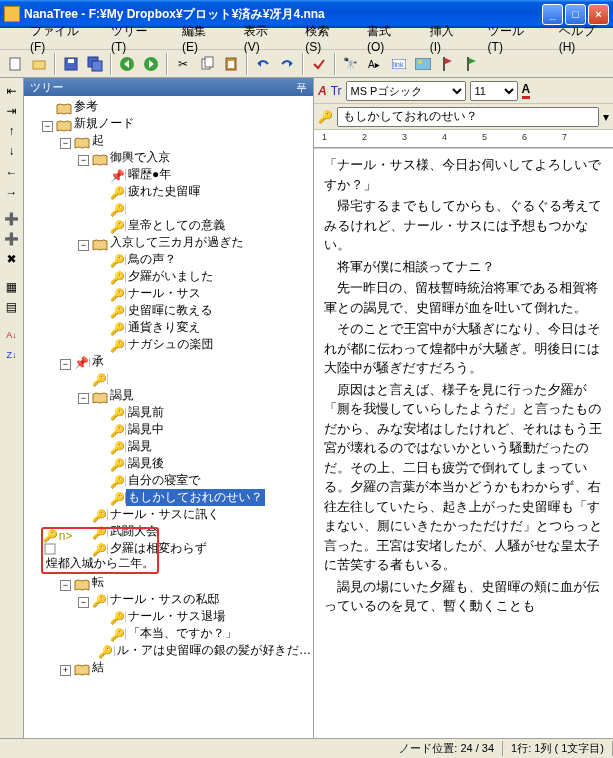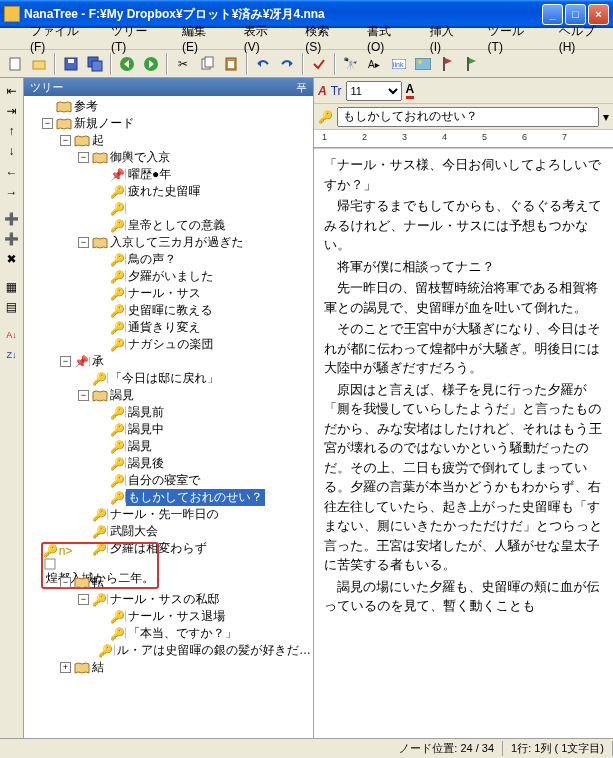--- a/index.html
+++ b/index.html
@@ -29,21 +29,21 @@
 .menubar span { padding:2px 6px; cursor:pointer;margin-left:18px; }
 .toolbar { height:28px; background:#ece9d8; border-bottom:1px solid #a0a0a0; display:flex; align-items:center; padding:0 4px; gap:2px; }
 .tbtn { width:22px; height:22px; display:flex; align-items:center; justify-content:center; cursor:pointer; border:1px solid transparent; }
 .tsep { width:2px; height:22px; border-left:1px solid #a0a0a0; border-right:1px solid #fff; margin:0 2px; }
 .maingrid { display:grid; grid-template-columns:24px 290px 1fr; height:660px; }
 .leftstrip { background:#ece9d8; border-right:1px solid #a0a0a0; display:flex; flex-direction:column; gap:2px; padding-top:4px; align-items:center; }
 .leftstrip div { width:18px; height:18px; display:flex; align-items:center; justify-content:center; cursor:pointer; }
 .treepane { display:flex; flex-direction:column; border-right:1px solid #a0a0a0; }
 .treehdr { height:18px; background:linear-gradient(#5d88c1,#3c6aa8); color:#fff; padding:2px 6px; display:flex; justify-content:space-between; align-items:center; font-size:11px; }
 .treebody { flex:1; background:#fff; overflow:auto; padding:2px 0; }
-.treenode { display:flex; align-items:center; height:17px; white-space:nowrap; cursor:pointer; }
+.treenode { display:flex; align-items:flex-end; height:17px; white-space:nowrap; cursor:pointer; }
 .treenode.sel .lbl { background:#316ac5; color:#fff; }
 .indent { display:inline-block; }
 .expander { width:11px; height:11px; border:1px solid #808080; background:#fff; display:inline-flex; align-items:center; justify-content:center; font-size:9px; line-height:1; margin-right:3px; cursor:pointer; }
 .noexp { width:14px; display:inline-block; }
 .nicon { width:16px; display:inline-flex; justify-content:center; }
 .lbl { padding:0 2px; }
 .hl { border:2px solid #e03030; border-radius:3px; padding:0 1px; }
 .rightpane { display:flex; flex-direction:column; background:#ece9d8; }
 .fmtbar { height:26px; display:flex; align-items:center; padding:0 4px; gap:4px; border-bottom:1px solid #c8c4b8; }
 .fmtsel { height:20px; font-size:11px; }
@@ -388,21 +388,20 @@
         </div>
         <div class="treenode">
           <span class="indent" style="width:54px"></span>
           <span class="noexp"></span>
           <span class="nicon">
             <span style="color:#c09000">🔑</span>
             <svg width="12" height="12">
               <rect x="1" y="1" width="10" height="10" fill="#fff" stroke="#888"></rect>
             </svg>
           </span>
-          <span class="lbl">「今日は邸に戻れ」</span>
         </div>
         <div class="treenode">
           <span class="indent" style="width:54px"></span>
           <span class="expander">−</span>
           <span class="nicon">
             <svg width="16" height="12">
               <path d="M1 2 Q4 0 8 2 Q12 0 15 2 L15 11 Q12 9 8 11 Q4 9 1 11 Z" fill="#f0d080" stroke="#a07020"></path>
             </svg>
           </span>
           <span class="lbl">謁見</span>
@@ -475,21 +474,21 @@
         </div>
         <div class="treenode">
           <span class="indent" style="width:54px"></span>
           <span class="noexp"></span>
           <span class="nicon">
             <span style="color:#c09000">🔑</span>
             <svg width="12" height="12">
               <rect x="1" y="1" width="10" height="10" fill="#fff" stroke="#888"></rect>
             </svg>
           </span>
-          <span class="lbl">ナール・先一昨日の</span>
+          <span class="lbl">ナール・サスに訊く</span>
         </div>
         <div class="treenode">
           <span class="indent" style="width:54px"></span>
           <span class="noexp"></span>
           <span class="nicon">
             <span style="color:#c09000">🔑</span>
             <svg width="12" height="12">
               <rect x="1" y="1" width="10" height="10" fill="#fff" stroke="#888"></rect>
             </svg>
           </span>
@@ -579,21 +578,22 @@
           </span>
           <span class="lbl">結</span>
         </div>
       </div>
   </div>
 
   <div class="rightpane">
     <div class="fmtbar">
       <span style="font-style:italic;color:#c02030;font-weight:bold">A</span>
       <span style="color:#2030c0">Tr</span>
-      <select class="fmtsel" style="width:56px"><option>11</option></select>
+      <select class="fmtsel" style="width:120px"><option>MS Pゴシック</option></select>
+      <select class="fmtsel" style="width:48px"><option>11</option></select>
       <span style="font-weight:bold;border-bottom:3px solid #d02020">A</span>
     </div>
     <div class="searchbar">
       <span>🔑</span>
       <input value="もしかしておれのせい？" style="">
       <span>▾</span>
     </div>
     <div class="ruler" id="ruler">
         <span style="left: 8px;">1</span>
         <span style="left: 48px;">2</span>

